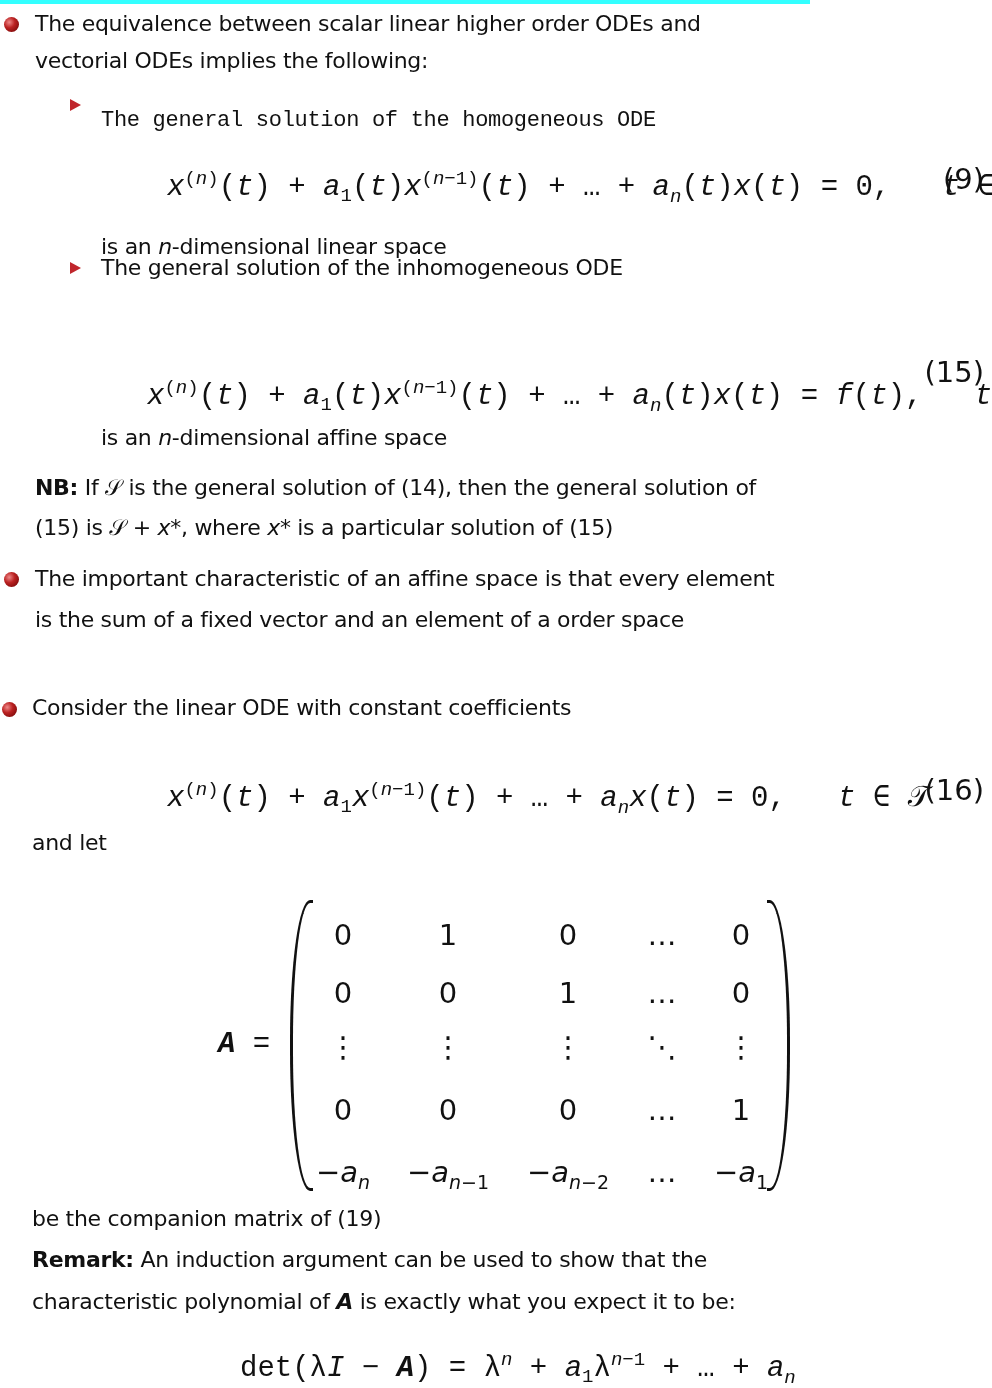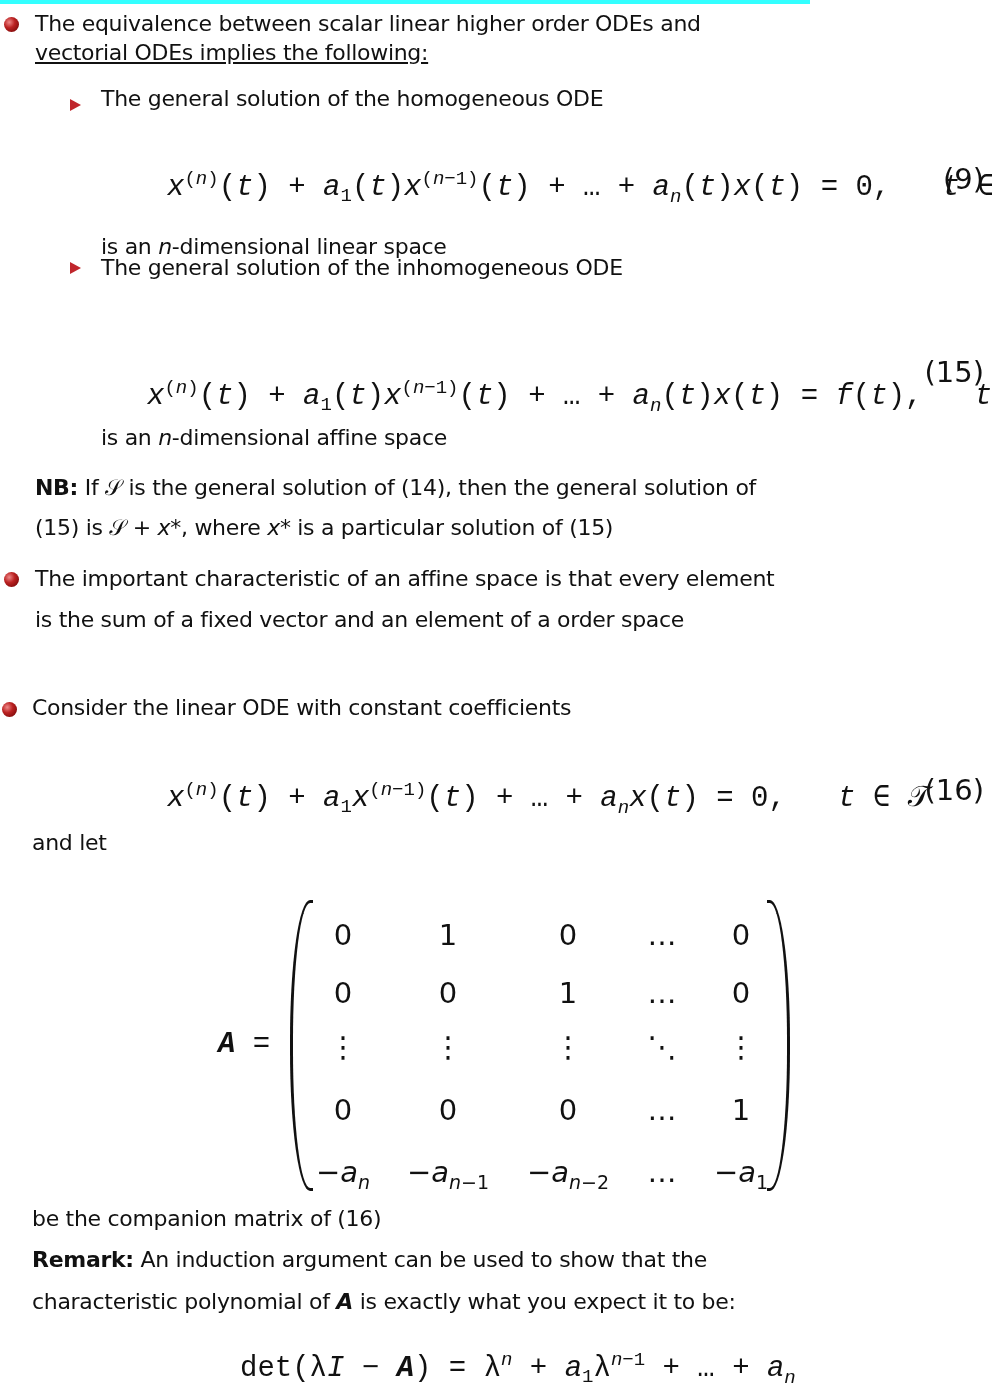--- a/index.html
+++ b/index.html
@@ -23,24 +23,24 @@
   .cell sub { font-size:19px; }
   b { font-weight:bold; }
 </style>
 </head>
 <body>
 
 <div class="topbar"></div>
 
 <div class="bullet" style="left:4px;top:17px;"></div>
 <div class="t" style="left:35px;top:7px;">The equivalence between scalar linear higher order ODEs and</div>
-<div class="t" style="left:35px;top:36px;text-decoration:underline;">vectorial ODEs implies the following:</div>
+<div class="t" style="left:35px;top:44px;">vectorial ODEs implies the following:</div>
 
 <div class="tri" style="left:70px;top:99px;"></div>
-<div class="t" style="left:101px;top:82px;">The general solution of the homogeneous ODE</div>
+<div class="t" style="left:101px;top:104px;font-family:Liberation Mono, monospace;">The general solution of the homogeneous ODE</div>
 
 <div class="eq" style="left:167px;top:162px;">
   <i>x</i><sup>(<i>n</i>)</sup>(<i>t</i>) + <i>a</i><sub>1</sub>(<i>t</i>)<i>x</i><sup>(<i>n</i>−1)</sup>(<i>t</i>) + … + <i>a<sub>n</sub></i>(<i>t</i>)<i>x</i>(<i>t</i>) = 0,&nbsp;&nbsp; <i>t</i> ∈ 𝒯,
 </div>
 <div class="eqnum" style="top:162px;">(9)</div>
 
 <div class="t" style="left:101px;top:230px;">is an <i>n</i>-dimensional linear space</div>
 
 <div class="tri" style="left:70px;top:262px;"></div>
 <div class="t" style="left:101px;top:251px;">The general solution of the inhomogeneous ODE</div>
@@ -97,19 +97,19 @@
   <div class="cell" style="left:372px;top:193px;">…</div>
   <div class="cell" style="left:451px;top:193px;">1</div>
 
   <div class="cell" style="left:53px;top:255px;">−<i>a<sub>n</sub></i></div>
   <div class="cell" style="left:158px;top:255px;">−<i>a<sub>n</sub></i><sub>−1</sub></div>
   <div class="cell" style="left:278px;top:255px;">−<i>a<sub>n</sub></i><sub>−2</sub></div>
   <div class="cell" style="left:372px;top:255px;">…</div>
   <div class="cell" style="left:451px;top:255px;">−<i>a</i><sub>1</sub></div>
 </div>
 
-<div class="t" style="left:32px;top:1202px;">be the companion matrix of (16)</div>
+<div class="t" style="left:32px;top:1202px;">be the companion matrix of (19)</div>
 <div class="t" style="left:32px;top:1243px;"><b>Remark:</b> <span>An induction argument can be used to show that the</span></div>
 <div class="t" style="left:32px;top:1285px;"><span>characteristic polynomial of</span> <b><i>A</i></b> <span>is exactly what you expect it to be:</span></div>
 
 <div class="eq" style="left:240px;top:1343px;">
   det(λ<i>I</i> − <b><i>A</i></b>) = λ<sup><i>n</i></sup> + <i>a</i><sub>1</sub>λ<sup><i>n</i>−1</sup> + … + <i>a<sub>n</sub></i>
 </div>
 
 </body></html>

